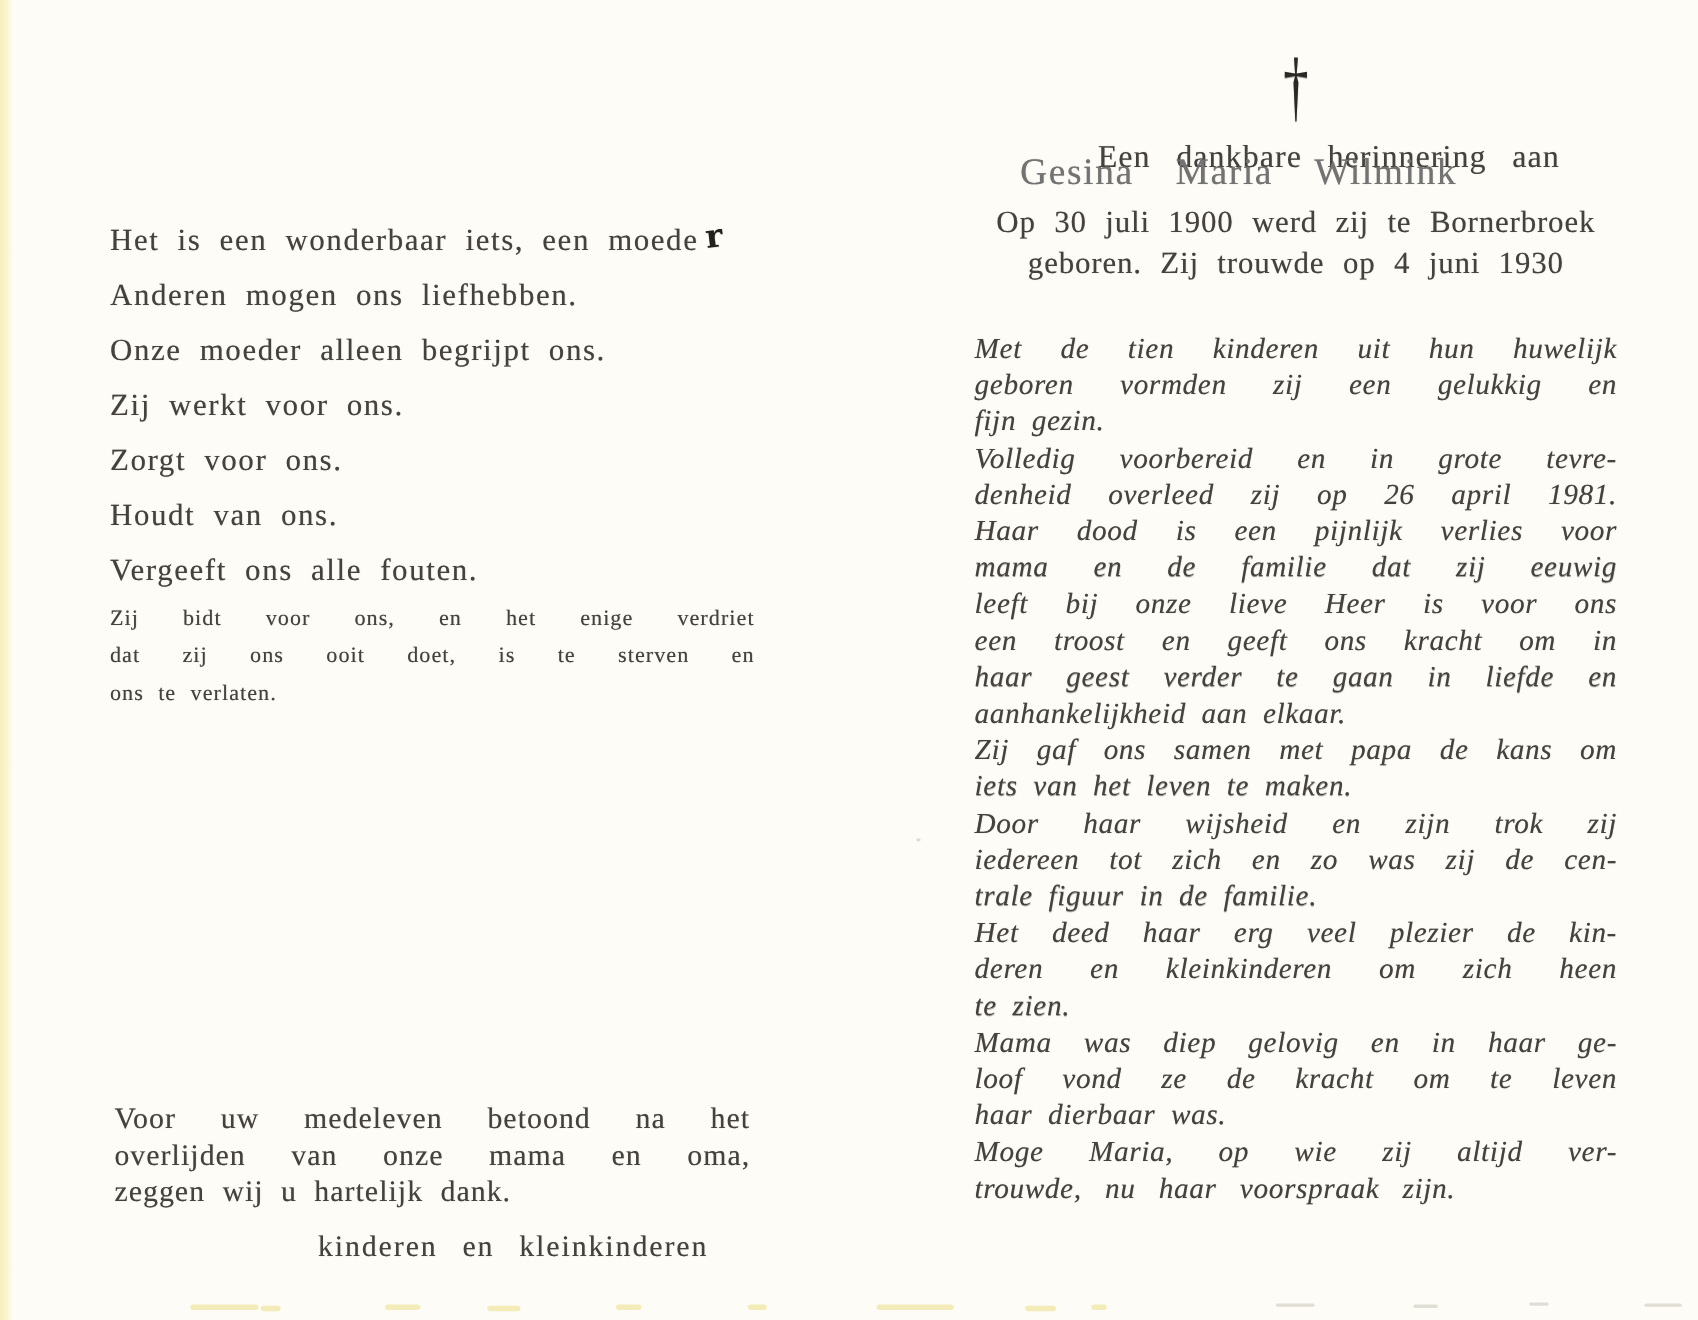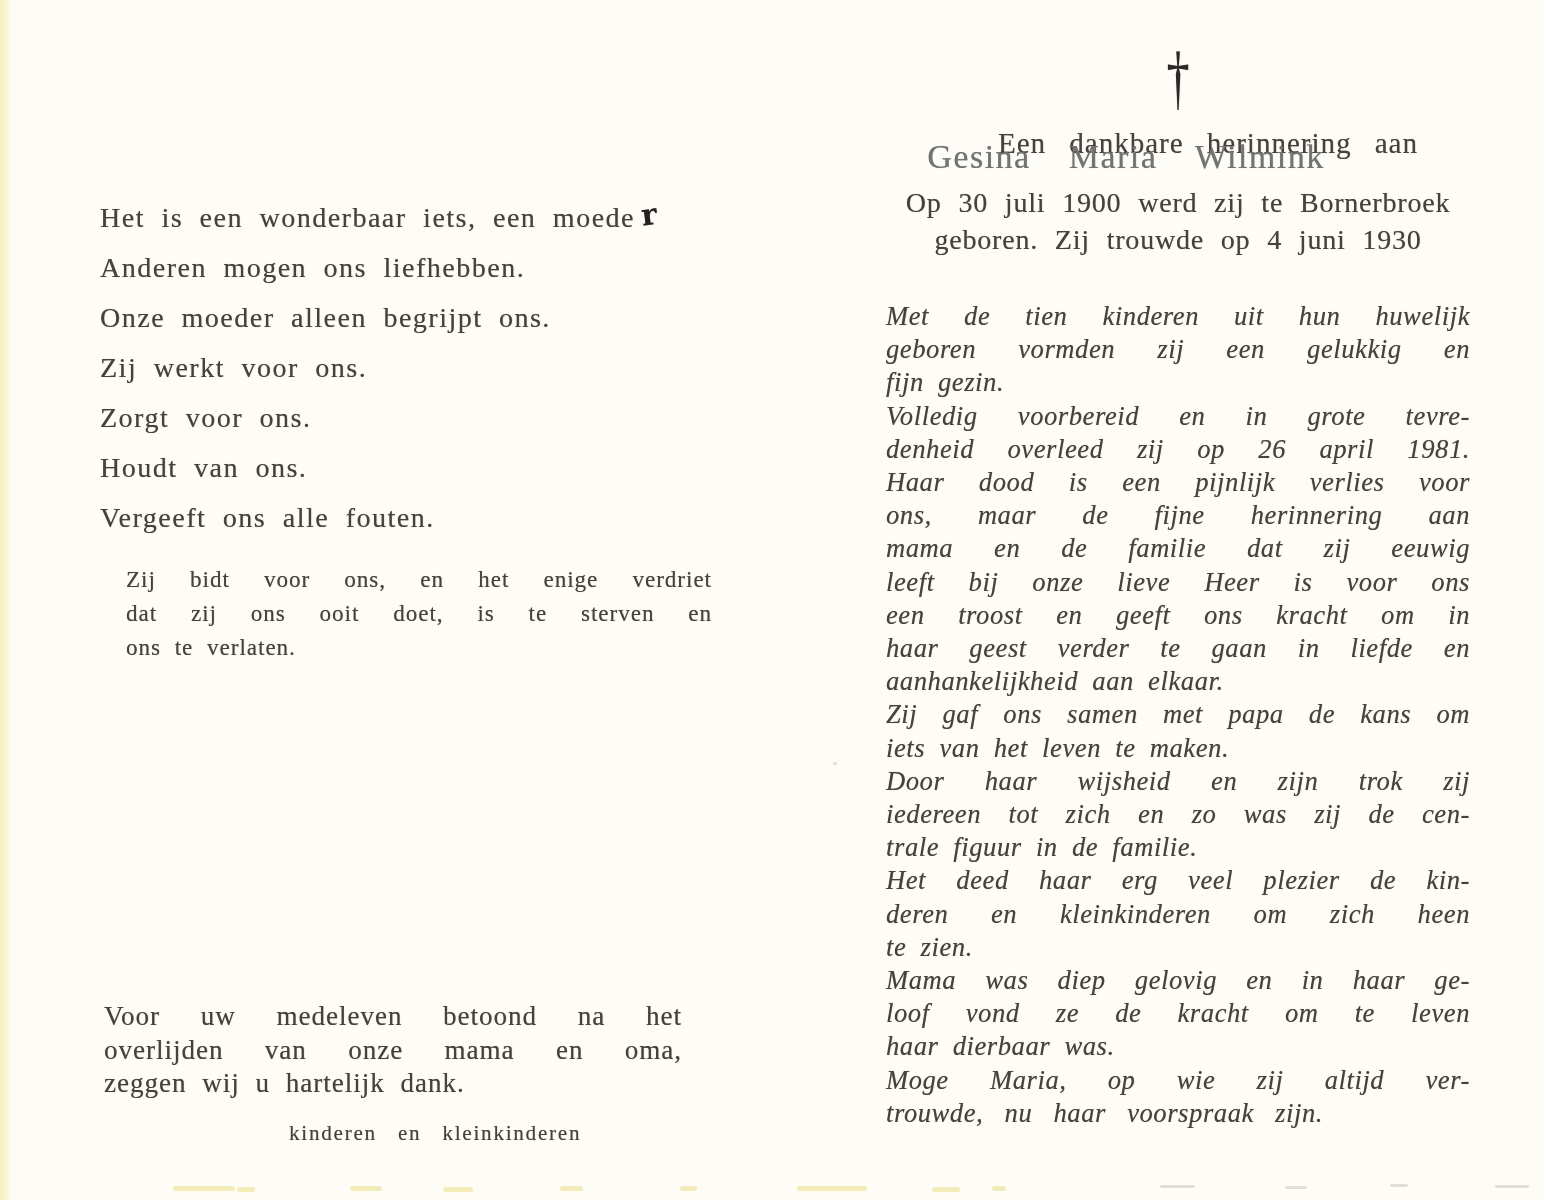--- a/index.html
+++ b/index.html
@@ -35,30 +35,30 @@
   .poem{
     position:absolute;left:100px;top:193px;width:606px;
     font-size:28px;line-height:50px;letter-spacing:1.5px;word-spacing:8px;
   }
   .hand-r{
     display:inline-block;color:#23211e;font-weight:bold;
     transform:rotate(-7deg) translateY(-3px) scale(1.05);
     margin-left:7px;font-family:"DejaVu Serif",serif;
   }
   .poem-para{
-    position:absolute;left:100px;top:563px;width:586px;
-    font-size:23px;line-height:34px;letter-spacing:1px;word-spacing:7px;margin-left:26px;
+    position:absolute;left:100px;top:545px;width:586px;
+    font-size:20px;line-height:34px;letter-spacing:1px;word-spacing:7px;
   }
   .thanks{
     position:absolute;left:104px;top:1000px;width:578px;
     font-size:27px;line-height:33.5px;letter-spacing:1px;word-spacing:8px;
   }
   .signature{
     position:absolute;left:289px;top:1116px;
-    font-size:21px;line-height:34px;letter-spacing:1.8px;word-spacing:14px;
+    font-size:27px;line-height:34px;letter-spacing:1.8px;word-spacing:14px;
   }
   .just{text-align:justify;text-align-last:justify;word-spacing:normal;}
 
   
   .right{position:absolute;left:886px;top:0;width:584px;}
   .cross{
     position:absolute;left:0;width:100%;top:52px;text-align:center;
     font-size:46px;line-height:1;color:var(--ink-dark);
     transform:scaleY(1.55);transform-origin:50% 35%;
   }
@@ -145,21 +145,20 @@
       <div>geboren. Zij trouwde op 4 juni 1930</div>
     </div>
 
     <div class="body-text soft">
       <div class="b">Met de tien kinderen uit hun huwelijk</div>
       <div class="b">geboren vormden zij een gelukkig en</div>
       <div class="b flush">fijn gezin.</div>
       <div class="b">Volledig voorbereid en in grote tevre-</div>
       <div class="b">denheid overleed zij op 26 april 1981.</div>
       <div class="b">Haar dood is een pijnlijk verlies voor</div>
-      <div class="b">ons, maar de fijne herinnering aan</div>
       <div class="b">mama en de familie dat zij eeuwig</div>
       <div class="b">leeft bij onze lieve Heer is voor ons</div>
       <div class="b">een troost en geeft ons kracht om in</div>
       <div class="b">haar geest verder te gaan in liefde en</div>
       <div class="b flush">aanhankelijkheid aan elkaar.</div>
       <div class="b">Zij gaf ons samen met papa de kans om</div>
       <div class="b flush">iets van het leven te maken.</div>
       <div class="b">Door haar wijsheid en zijn trok zij</div>
       <div class="b">iedereen tot zich en zo was zij de cen-</div>
       <div class="b flush">trale figuur in de familie.</div>

